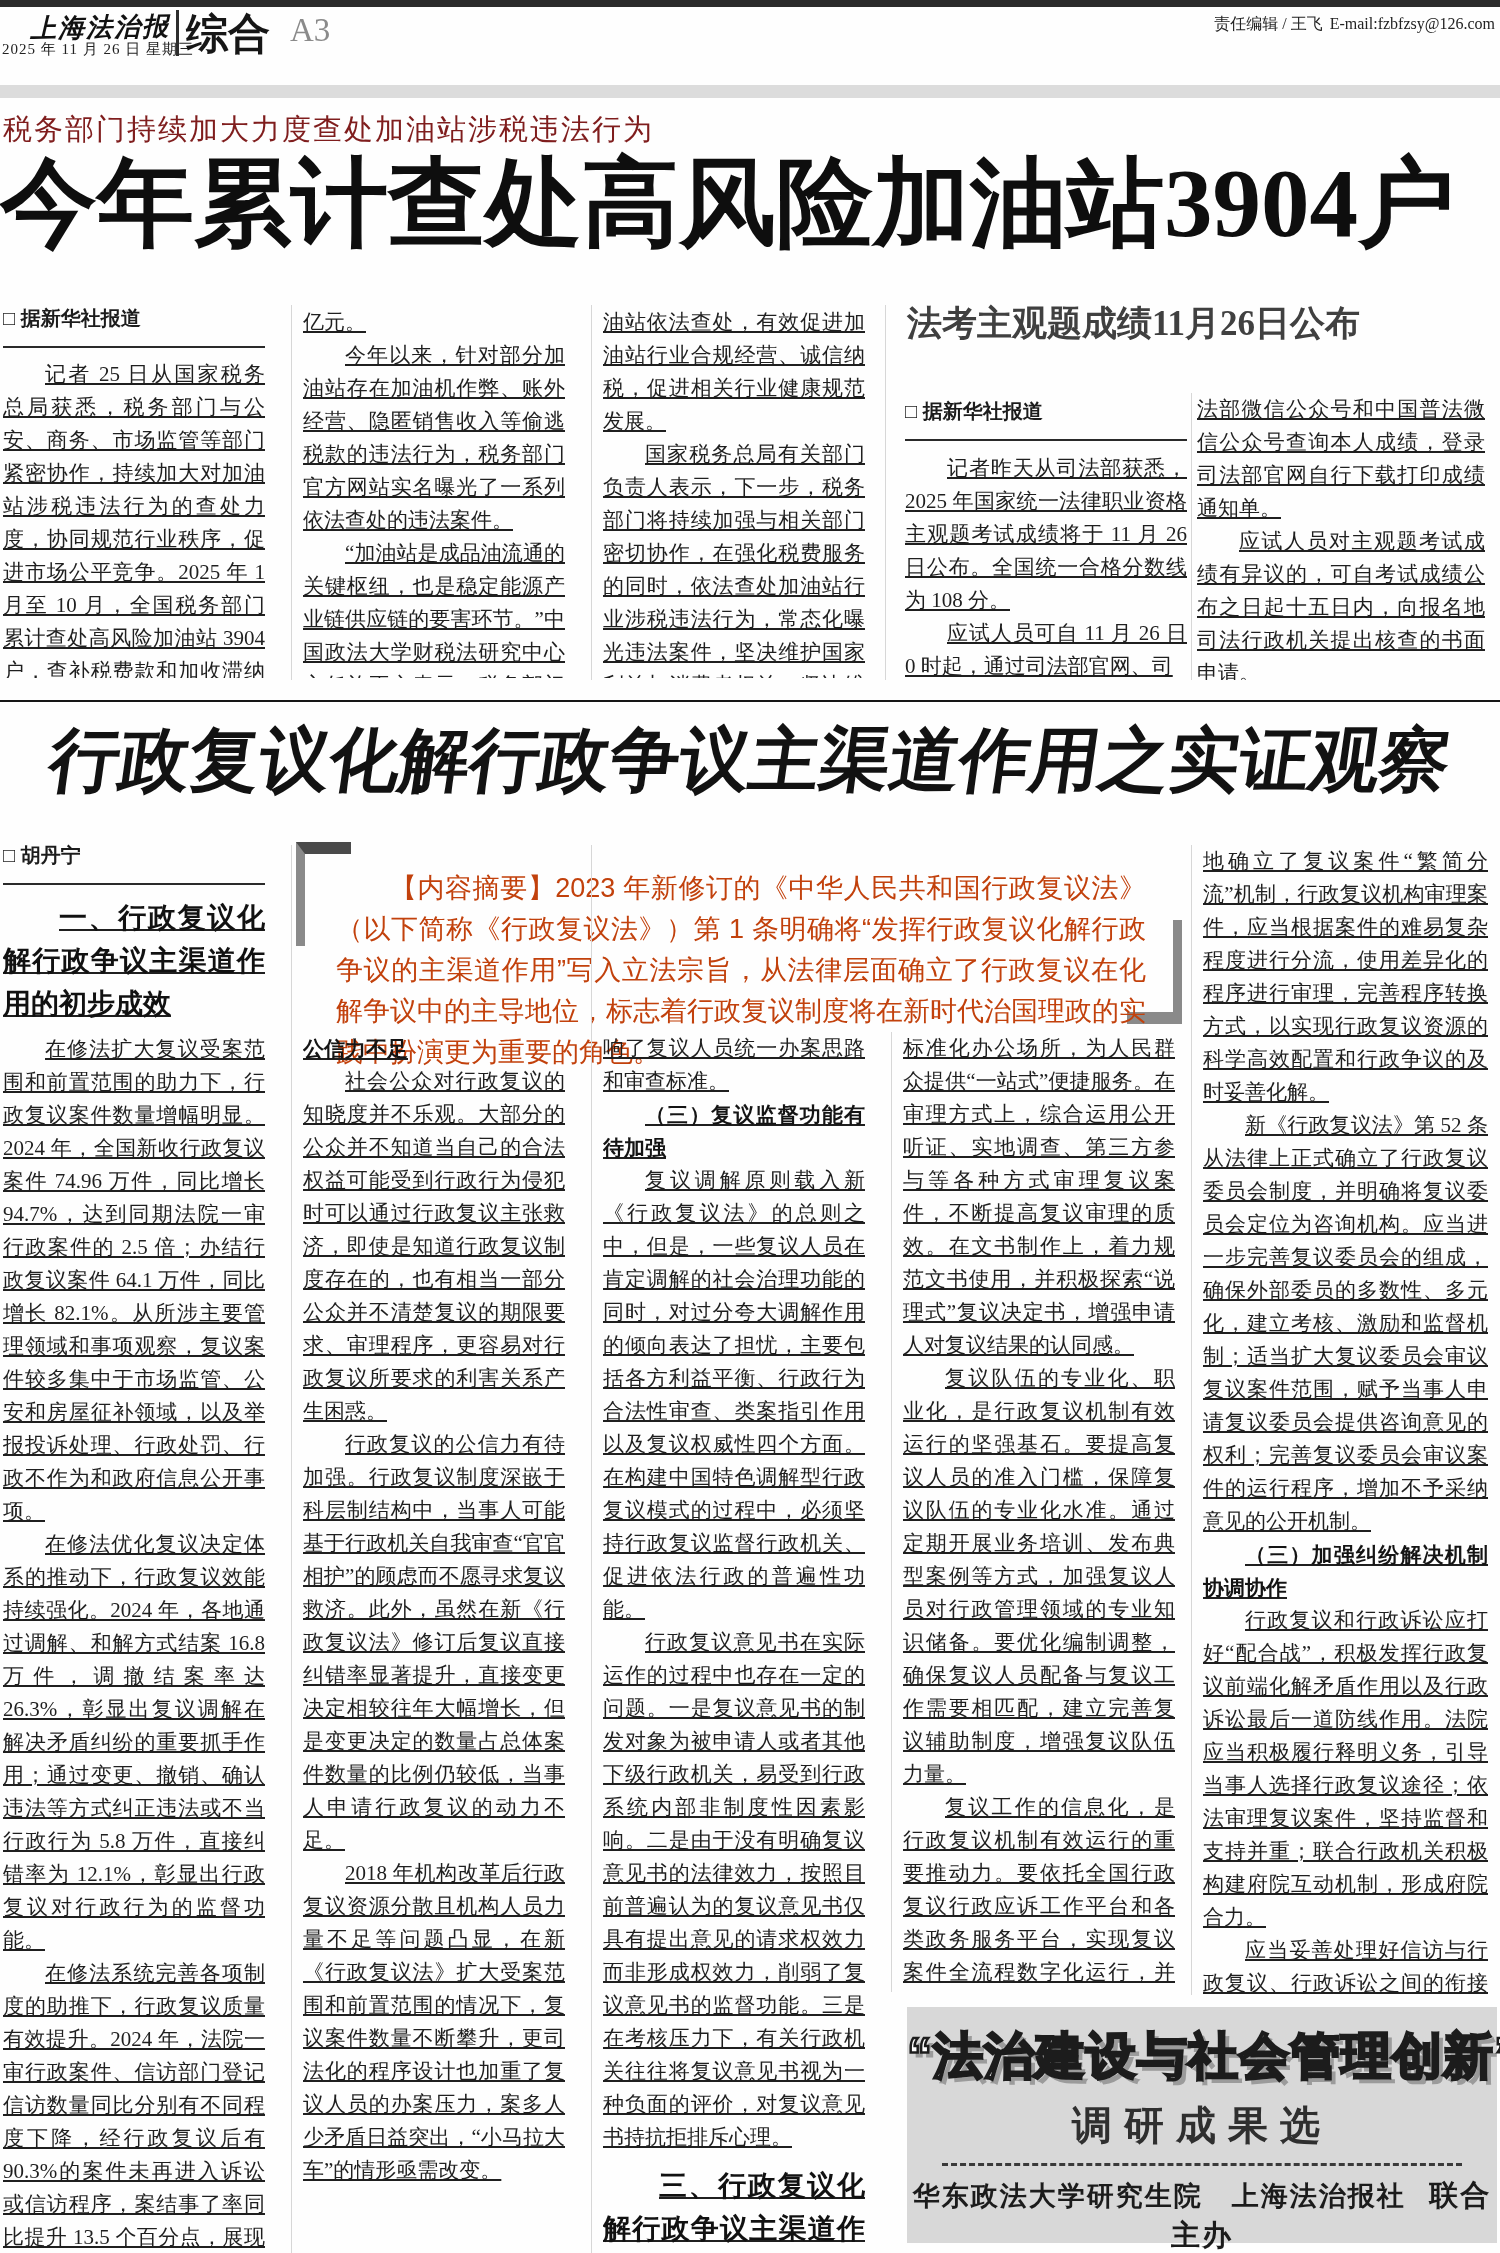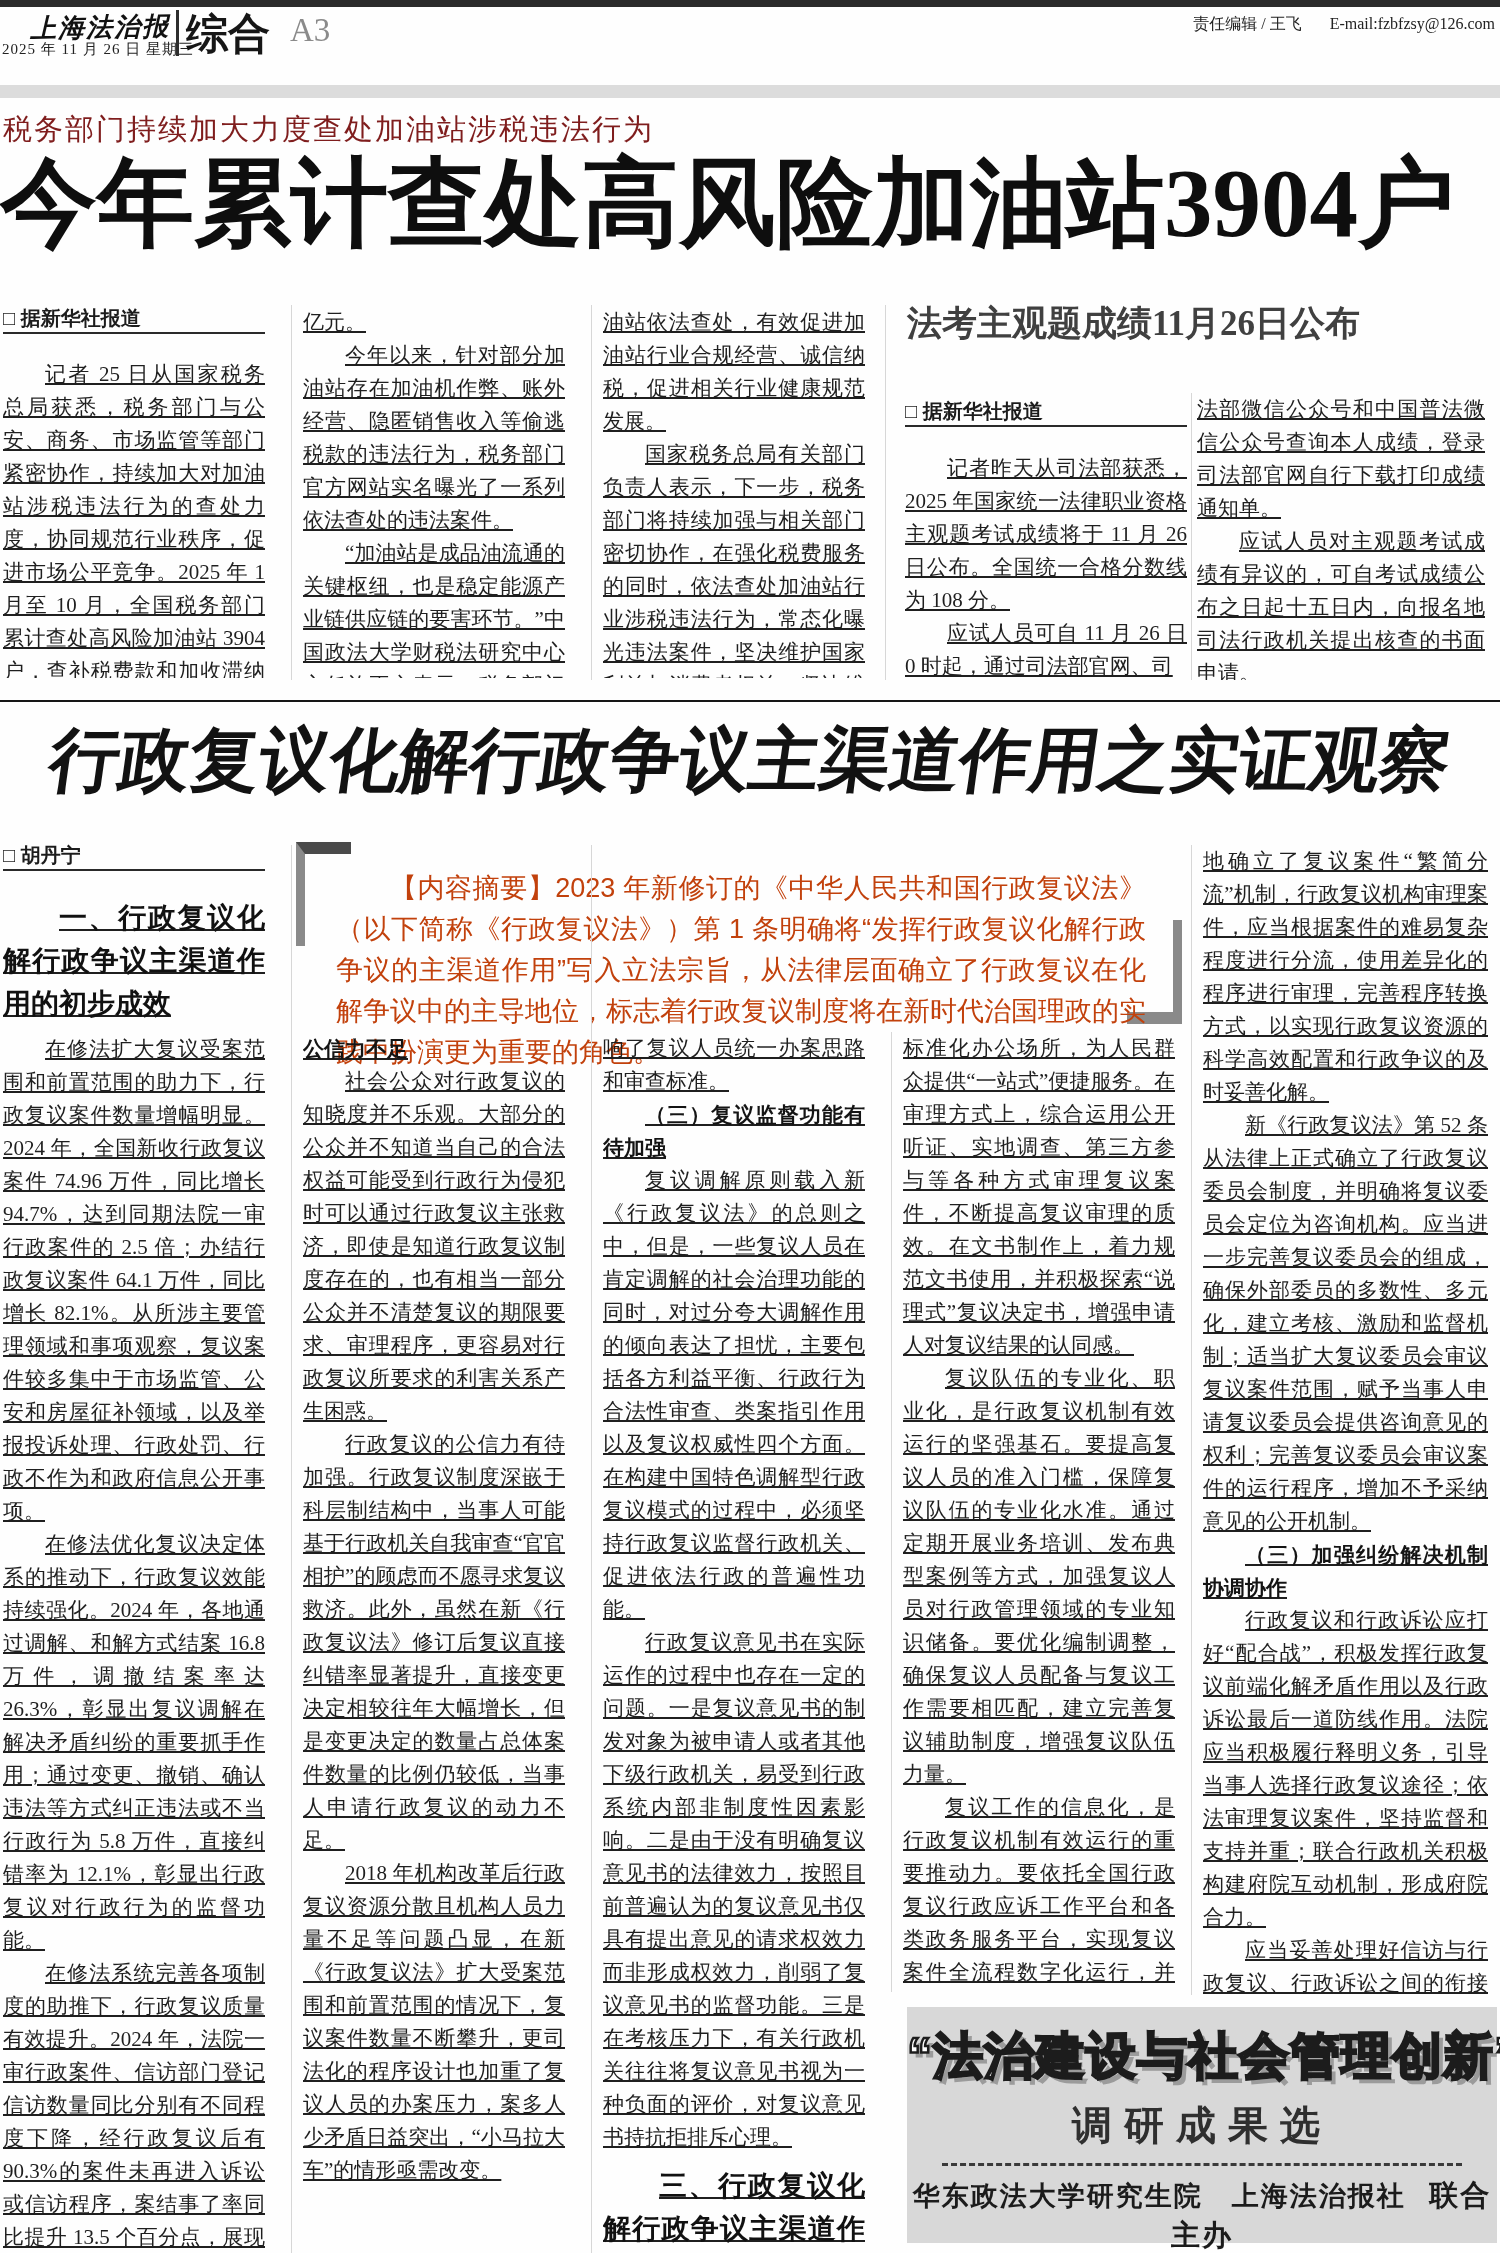--- a/index.html
+++ b/index.html
@@ -10,30 +10,30 @@
   
   .topbar{left:0;top:0;width:1500px;height:7px;background:#2b2b2b;}
   .brand{left:30px;top:10px;font-size:26px;font-weight:bold;font-style:italic;
          letter-spacing:2px;color:#111;transform:rotate(-1deg);}
   .dateline{left:2px;top:40px;font-size:15px;color:#222;letter-spacing:1px;}
   .mast-divider{left:176px;top:10px;width:3px;height:46px;background:#2d2d2d;}
   .section-name{left:186px;top:6px;font-size:42px;font-weight:bold;
                 font-family:"Liberation Sans","DejaVu Sans",sans-serif;color:#161616;}
   .page-no{left:290px;top:12px;font-size:33px;color:#8a8a8a;font-family:"Liberation Serif",serif;}
   .editor-line{right:5px;top:14px;font-size:16px;color:#222;}
-  .editor-line .em{margin-left:24px;}
+  .editor-line .em{margin-left:3px;}
   .gray-rule{left:0;top:85px;width:1500px;height:13px;background:#dcdcdc;}
 
   
   .kicker{left:3px;top:110px;font-size:29px;color:#7f1d1d;letter-spacing:2px;
           font-family:"Liberation Sans","DejaVu Sans",sans-serif;font-weight:400;}
   .headline1{left:0;top:148px;width:1372px;font-size:97px;line-height:112px;font-weight:bold;
              color:#0e0e0e;white-space:nowrap;font-family:"Liberation Serif","DejaVu Serif",serif;}
   .byline{font-family:"Liberation Sans","DejaVu Sans",sans-serif;font-weight:bold;font-size:20px;
-          color:#1c1c1c;border-bottom:2px solid #2a2a2a;padding-bottom:0;}
+          color:#1c1c1c;border-bottom:2px solid #2a2a2a;padding-bottom:14px;}
   .bodycol{font-size:21px;line-height:33px;text-align:justify;overflow:hidden;color:#1f1f1f;text-decoration:underline;}
   .bodycol p{margin:0;text-indent:2em;}
   .bodycol p.cont{text-indent:0;}
   .bodycol p.sub{font-weight:bold;font-family:"Liberation Sans","DejaVu Sans",sans-serif;color:#141414;}
   .bodycol p.sub.cont{text-indent:0;}
   .sec-head{font-family:"Liberation Sans","DejaVu Sans",sans-serif;font-weight:bold;color:#111;
             font-size:28px;line-height:43px;text-indent:2em;text-align:justify;margin:10px 0 8px 0;}
 
   
   .headline2{left:907px;top:300px;width:560px;font-size:35px;font-weight:bold;color:#404040;

